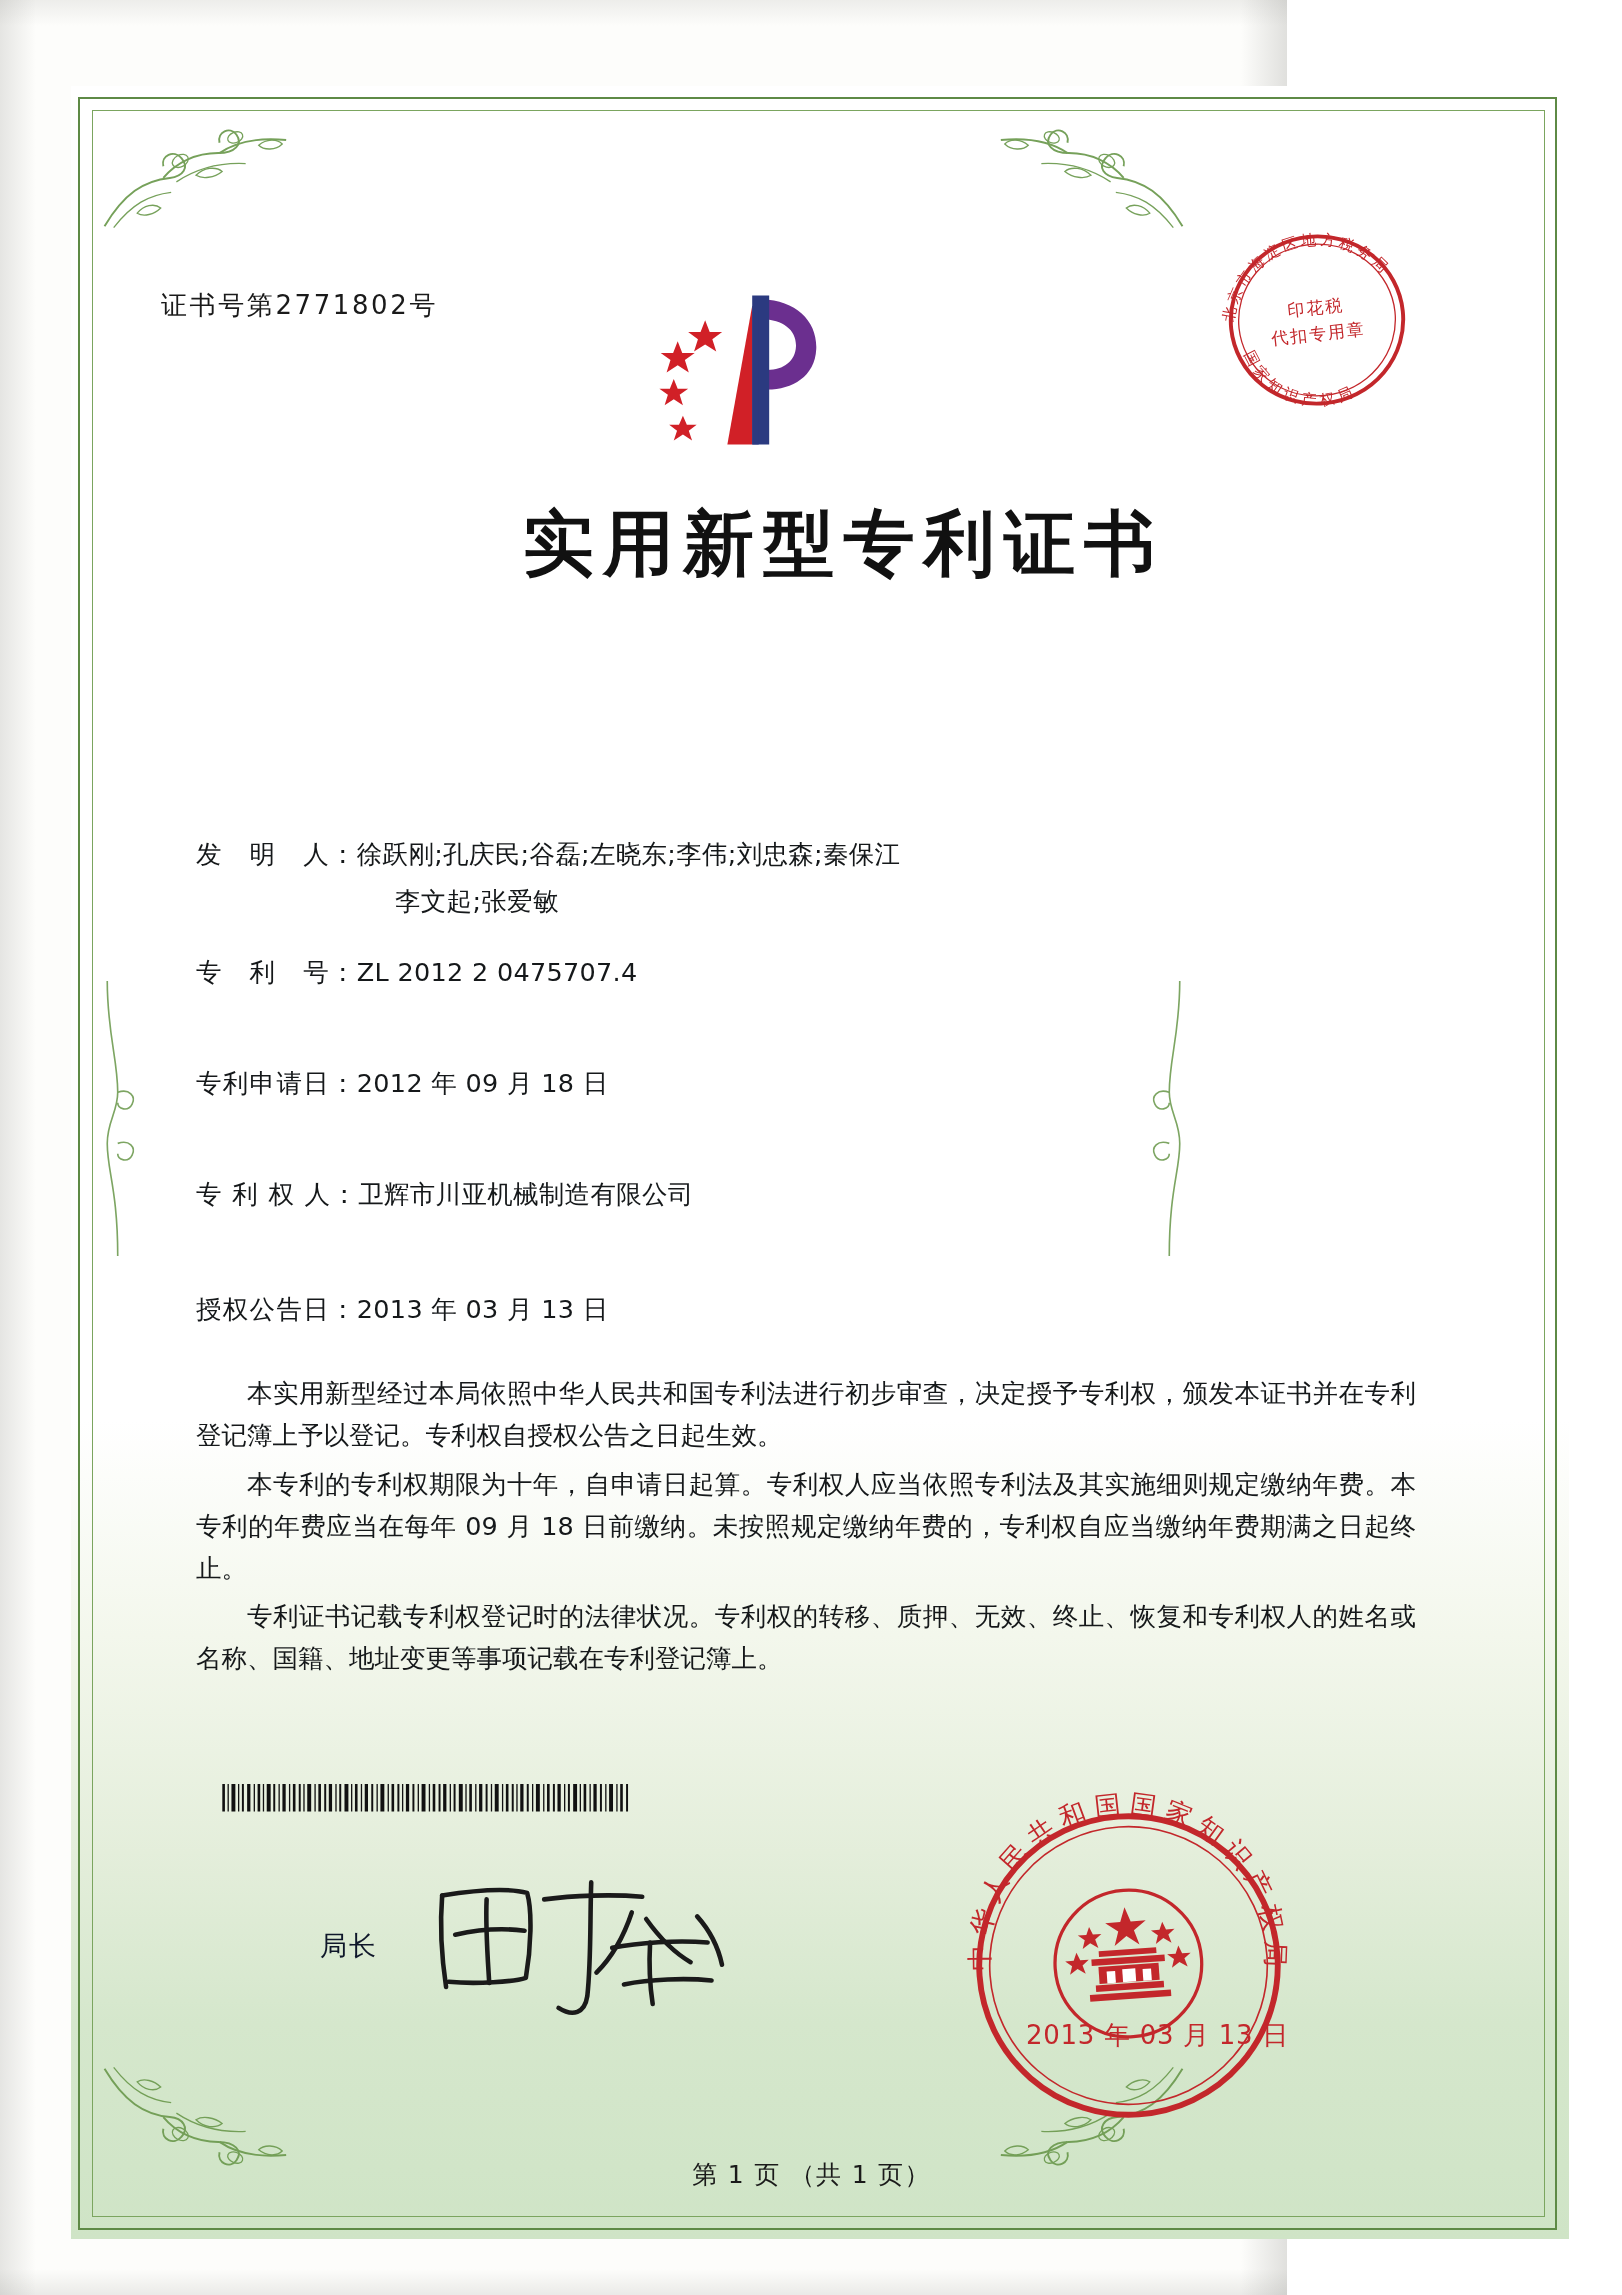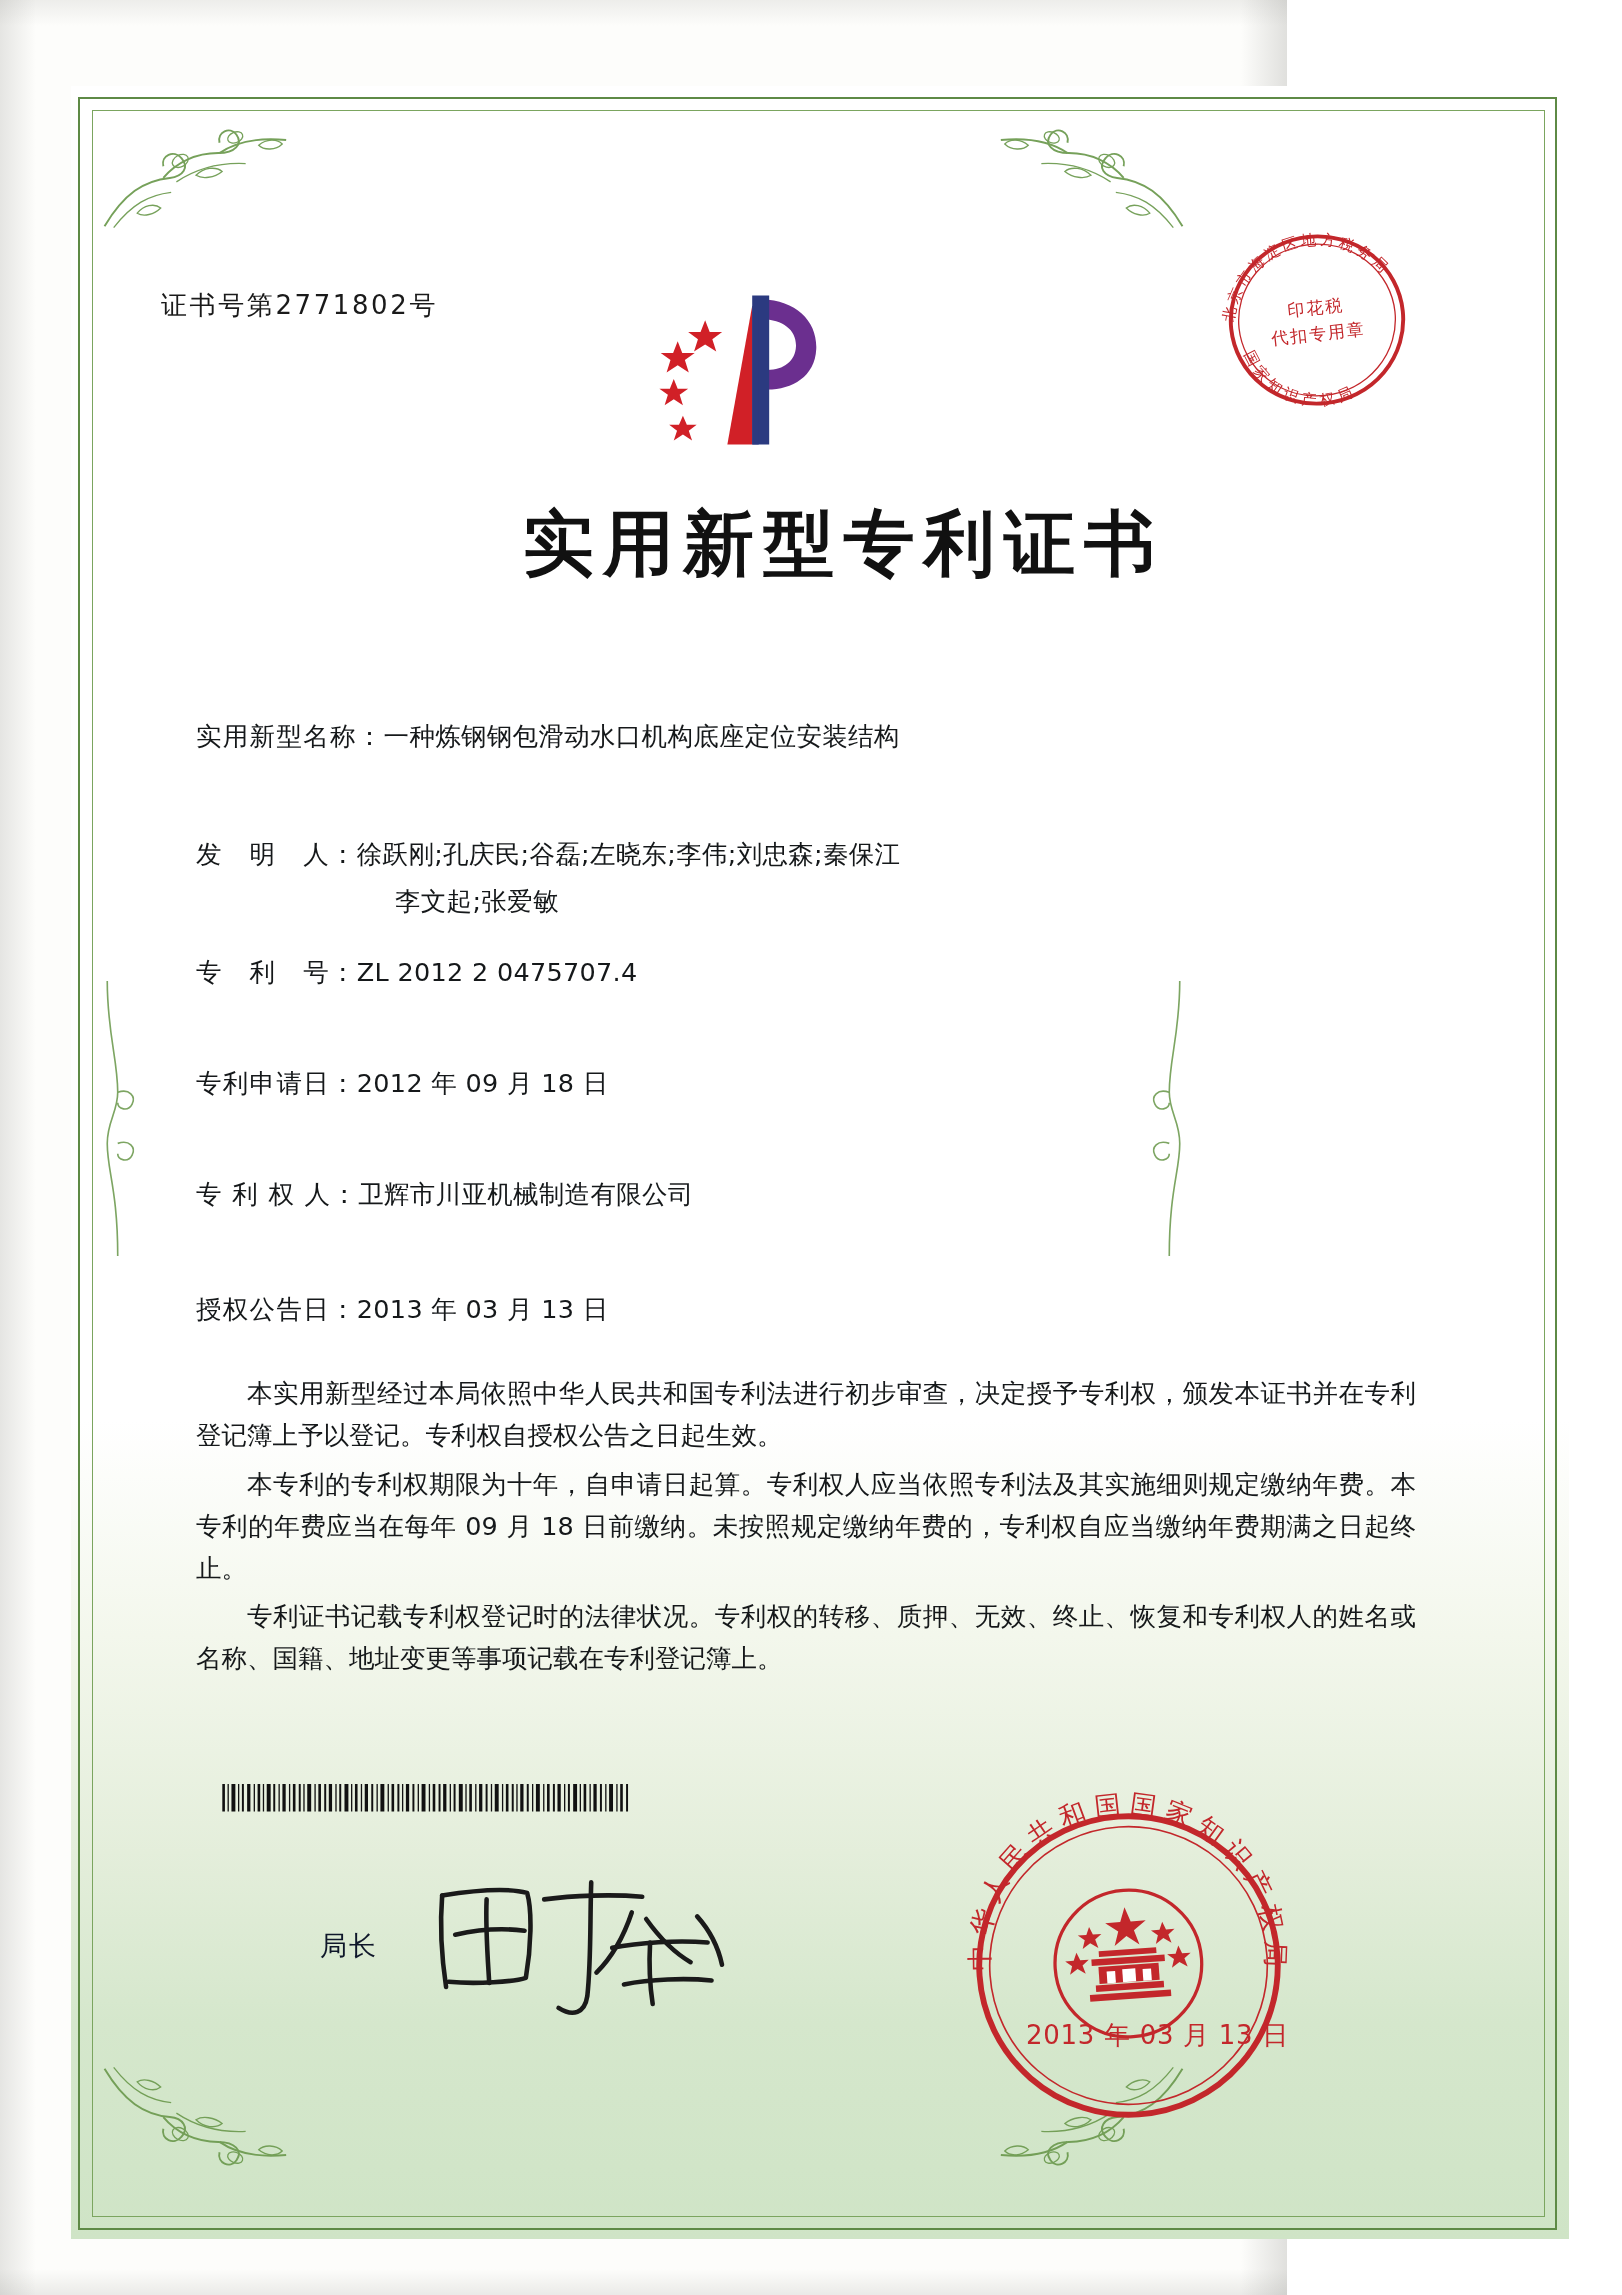--- a/index.html
+++ b/index.html
@@ -364,23 +364,20 @@
           <textPath href="#taxArcBot" startOffset="8%">国家知识产权局</textPath>
         </text>
         <text x="165" y="140" text-anchor="middle" font-size="26" fill="#c3272b" font-family="'DejaVu Sans','Liberation Sans',sans-serif" letter-spacing="3">印花税</text>
         <text x="165" y="180" text-anchor="middle" font-size="26" fill="#c3272b" font-family="'DejaVu Sans','Liberation Sans',sans-serif" letter-spacing="3">代扣专用章</text>
       </g>
     </svg>
   </div>
 
   <div id="doc-title">实用新型专利证书</div>
 
-  <div class="field" id="f-name">
-    <span class="lbl">实用新型名称：</span><span class="val">一种炼钢钢包滑动水口机构底座定位安装结构</span>
-  </div>
 
   <div class="field" id="f-inventor">
     <span class="lbl">发　明　人：</span><span class="val">徐跃刚;孔庆民;谷磊;左晓东;李伟;刘忠森;秦保江</span>
   </div>
   <div class="field" id="f-inventor2">李文起;张爱敏</div>
 
   <div class="field" id="f-patentno">
     <span class="lbl">专　利　号：</span><span class="val mono-ish">ZL 2012 2 0475707.4</span>
   </div>
 
@@ -536,15 +533,16 @@
             <rect x="-34" y="10" width="13" height="18" fill="#fff"></rect>
             <rect x="21" y="10" width="13" height="18" fill="#fff"></rect>
           </g>
         </g>
       </g>
     </svg>
   </div>
 
   <div id="seal-date">2013 年 03 月 13 日</div>
 
+  <div id="page-footer">第 1 页 （共 1 页）</div>
 
 </div>
 
 
 </body></html>

